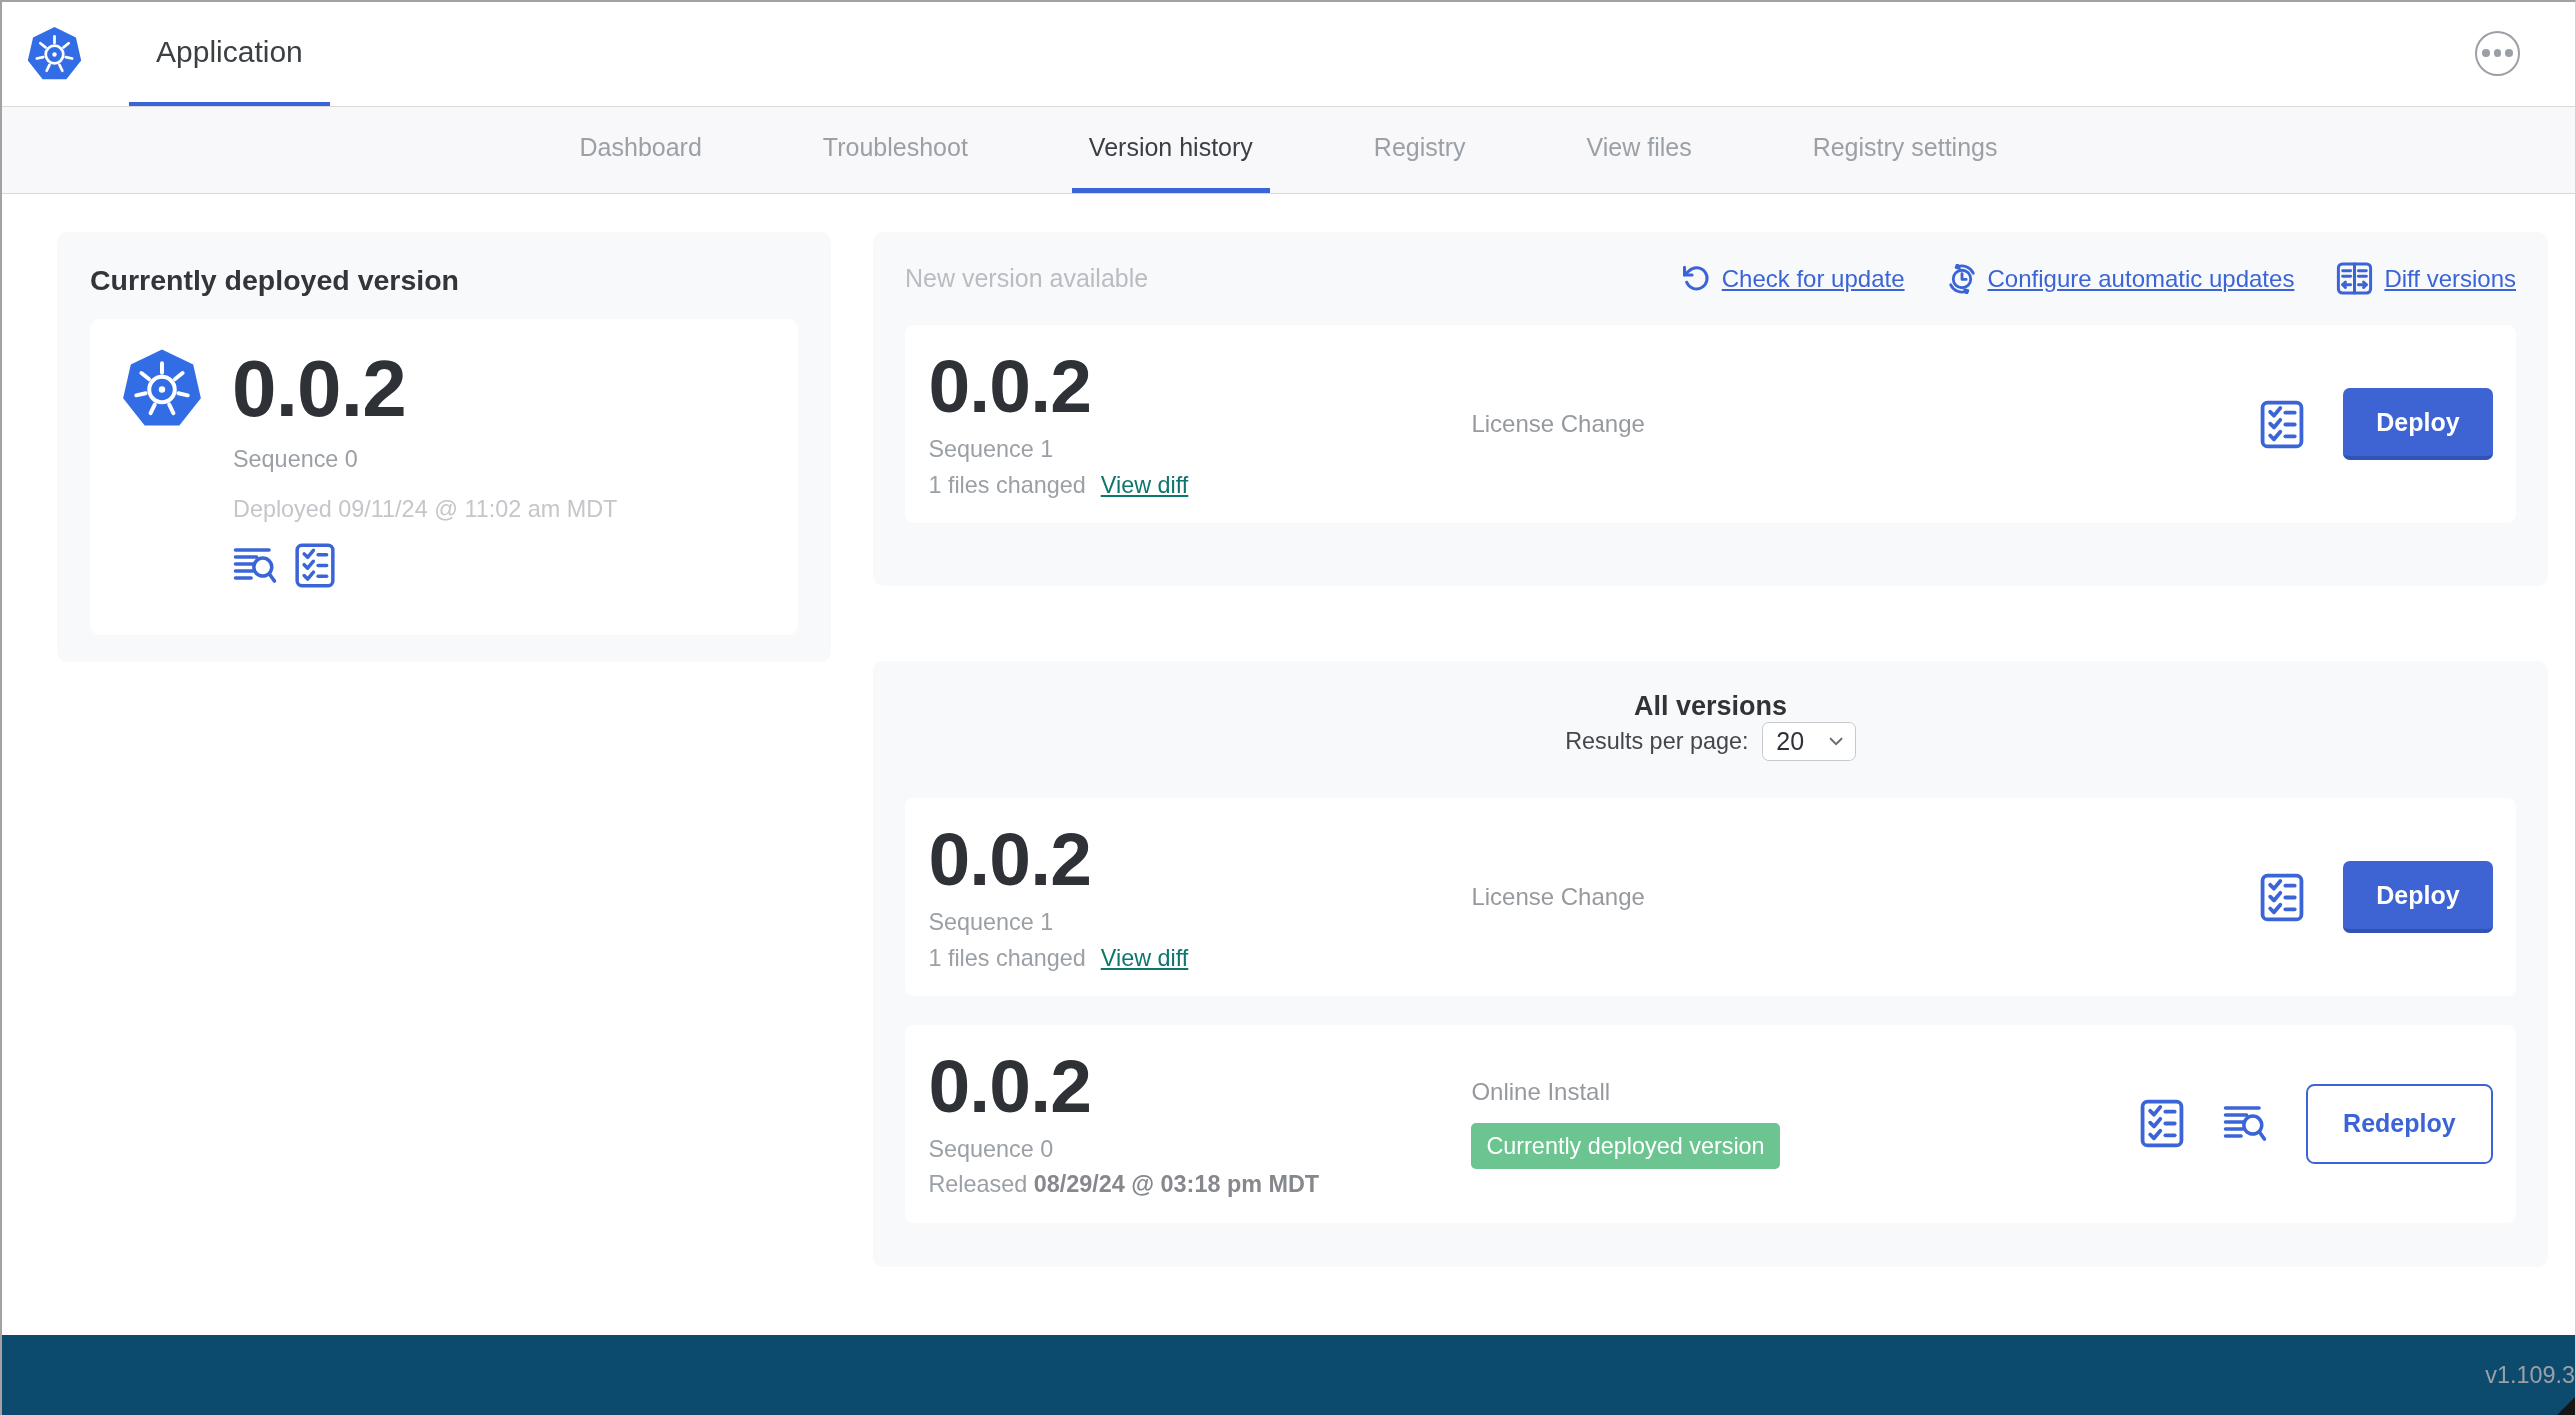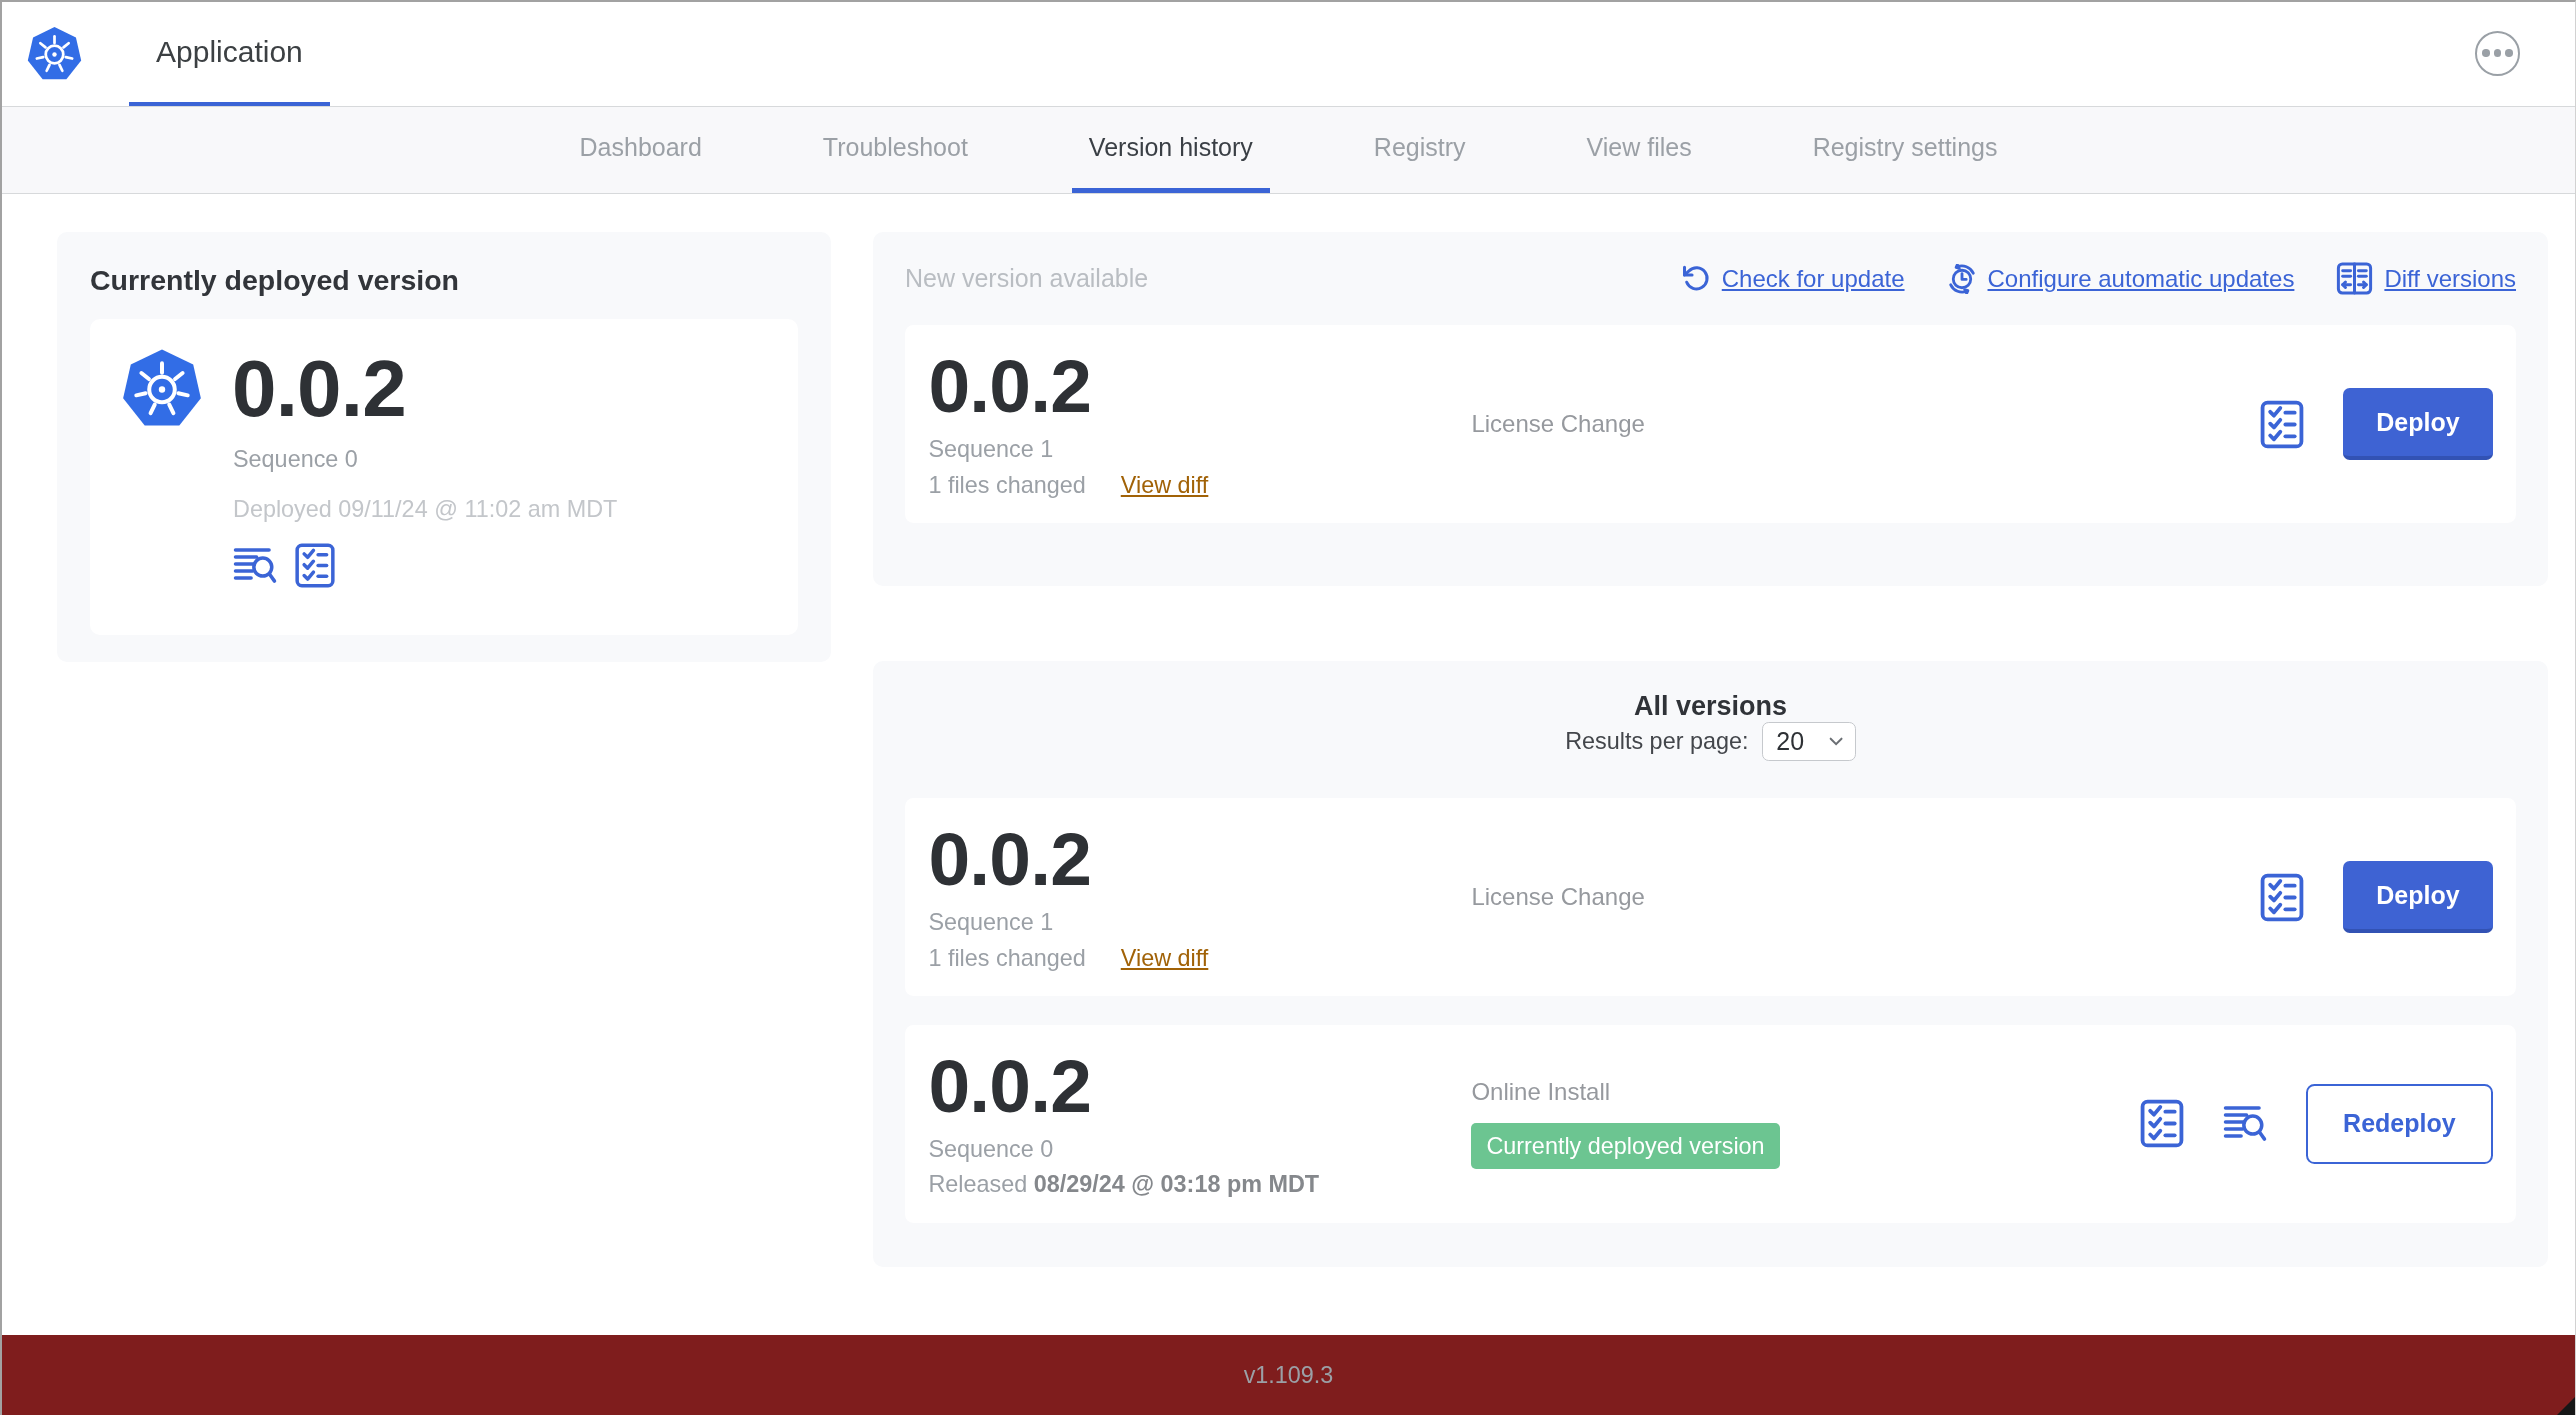--- a/index.html
+++ b/index.html
@@ -40,38 +40,38 @@
   .nv-title { font-size:25px; color:#b9bdc2; }
   .actions { display:flex; align-items:center; gap:42px; }
   .action-link { display:flex; align-items:center; gap:11px; color:#3b64d6; font-size:24px; cursor:pointer; }
   .action-link .lbl { text-decoration:underline; }
   .version-row { background:#fff; border-radius:8.4px; height:198px; display:flex; align-items:center; padding:0 23.4px; }
   .right-top .version-row { margin-top:30px; }
   .vr-info { width:543px; }
   .vr-version { font-size:75px; font-weight:700; color:#2e3135; line-height:1; letter-spacing:-0.8px; }
   .vr-seq { font-size:23.4px; color:#9ba0a6; margin-top:11.7px; }
   .vr-files { font-size:23.4px; color:#9ba0a6; margin-top:8.4px; display:flex; gap:15px; align-items:center; }
-  .vr-files .view-diff { color:#a16207; text-decoration:underline; cursor:pointer;margin-left:20px; }
+  .vr-files .view-diff { color:#0f766e; text-decoration:underline; cursor:pointer; }
   .vr-mid { flex:1; }
   .vr-source { font-size:24px; color:#96999e; font-weight:500; }
   .badge { display:inline-block; margin-top:17px; background:#6cc591; color:#fff; font-size:23.4px; padding:9.2px 15px; border-radius:5px; }
   .released-line { font-size:23.4px; color:#9ba0a6; margin-top:8.4px; }
   .released-line b { color:#85888c; }
   .vr-actions { display:flex; align-items:center; gap:39px; }
   .btn-primary { background:#3e63d3; color:#fff; font-weight:700; font-size:25px; border:none; border-bottom:4.2px solid #3252b4; border-radius:6.7px; height:72px; padding:16px 33px; cursor:pointer; font-family:inherit; }
   .btn-outline { background:#fff; color:#3b64d6; font-weight:700; font-size:25px; border:2.5px solid #3b64d6; border-radius:8.4px; height:80px; padding:0 35px; cursor:pointer; font-family:inherit; }
   
   .all-versions { left:871px; top:467px; width:1675px; height:606px; padding:30px 32px; }
   .av-header { display:flex; justify-content:space-between; align-items:center;flex-direction:column; }
   .av-title { font-size:27px; font-weight:700; color:#303338; }
   .rpp { display:flex; align-items:center; gap:13.4px; font-size:23.4px; color:#43464b; }
   .select { width:94px; height:39px; border:1.7px solid #c6c9cd; border-radius:6.7px; background:#fff; display:flex; align-items:center; justify-content:space-between; padding:0 11.7px 0 13.4px; font-size:25px; color:#2e3135; cursor:pointer; }
   .rows { margin-top:37px; display:flex; flex-direction:column; gap:28.5px; }
   
-  .footer { position:absolute; top:1333px; left:0; width:100%; height:80px; background:#7f1d1d; display:flex; align-items:center; justify-content:center; font-size:23.4px; color:#9ba0a6; }
+  .footer { position:absolute; top:1333px; left:0; width:100%; height:80px; background:#0c4a6e; display:flex; align-items:center; justify-content:flex-end; font-size:23.4px; color:#9ba0a6; }
   .cursor { position:absolute; right:0; bottom:0; width:0; height:0; border-style:solid; border-width:0 0 18.4px 18.4px; border-color:transparent transparent #161616 transparent; }
   svg { display:block; }
 </style>
 </head>
 <body>
 
 <div class="header">
   <div class="logo-wrap">
     <span>
       <svg width="55" height="57" viewBox="0 0 100 104">

